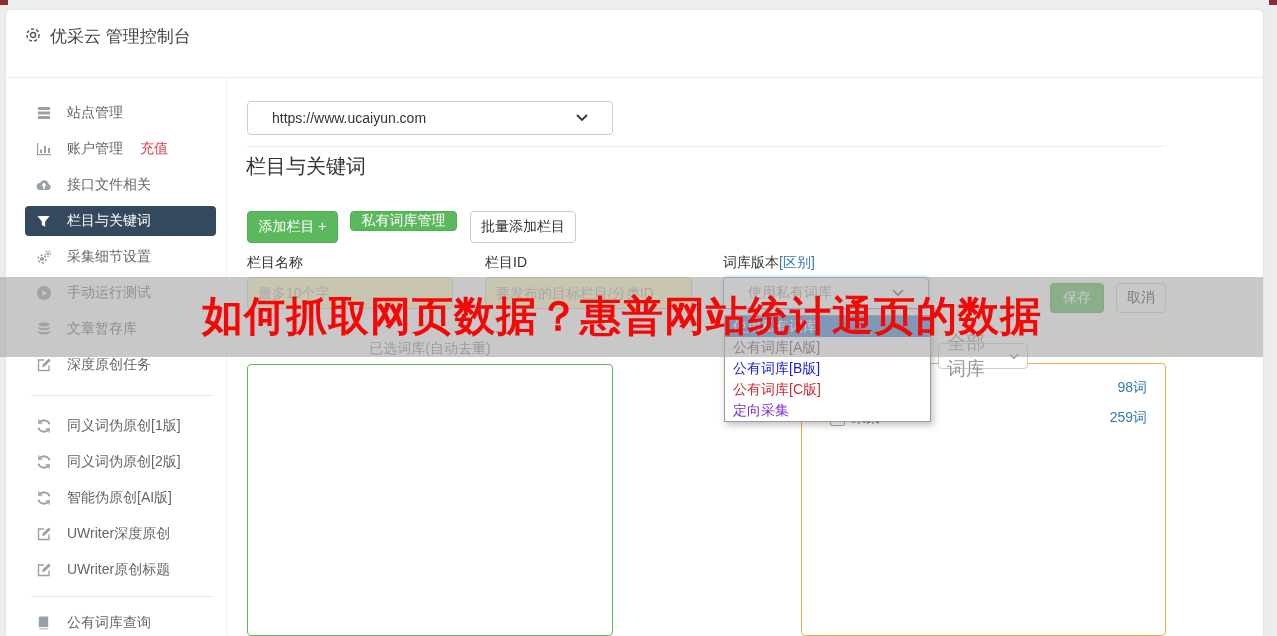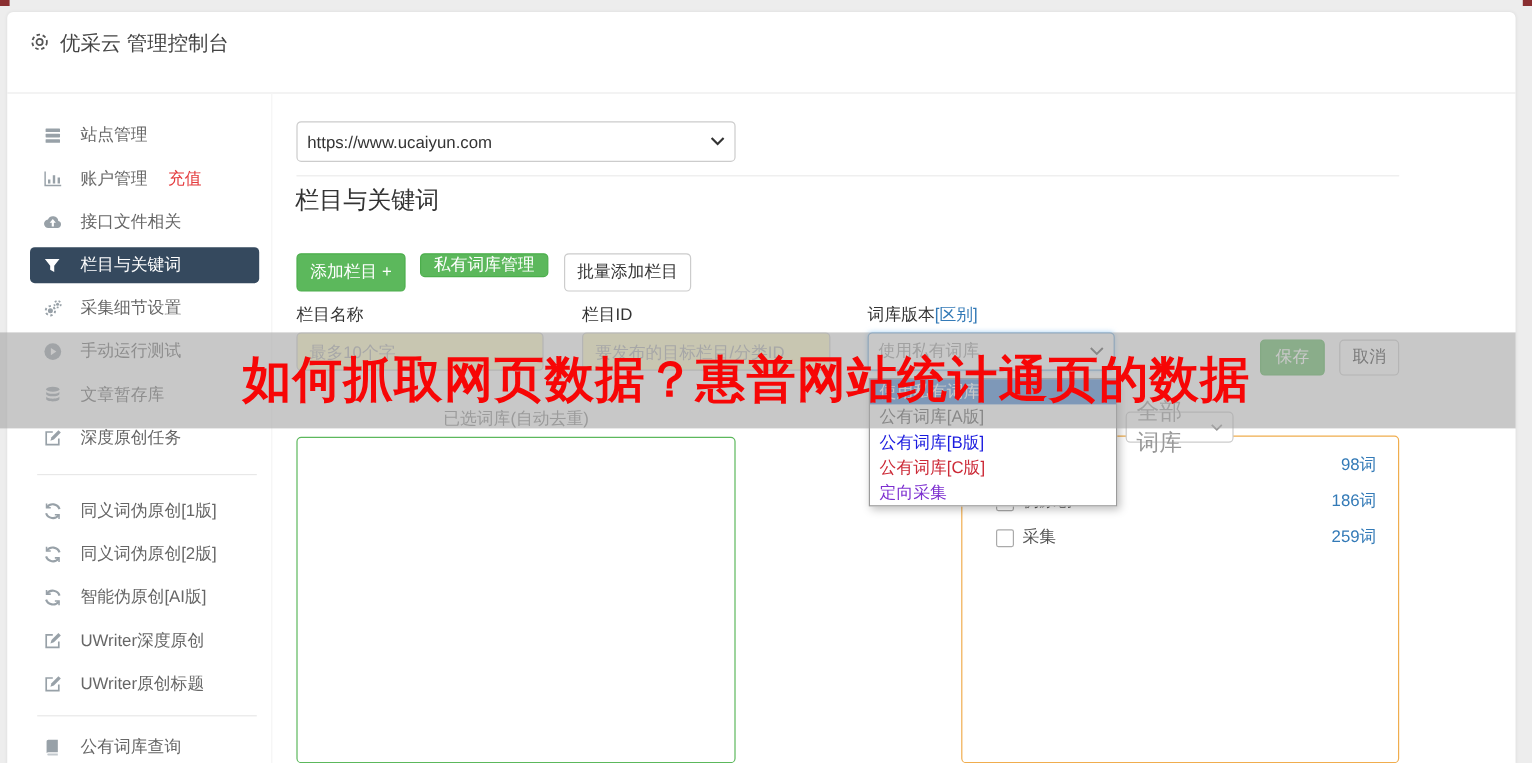--- a/index.html
+++ b/index.html
@@ -18,21 +18,21 @@
   .side-row .ic{width:18px;height:16px;display:flex;align-items:center;flex:none;}
   .side-row.active{background:#35495e;border-radius:4px;color:#fff;height:30px;margin:3px 10px 3px 19px;padding-left:11px;}
   .side-badge{color:#e4393c;margin-left:4px;}
   .side-divider{height:1px;background:#e8e8e8;margin:12px 12px 12px 25px;}
   .side-divider.small{margin:8px 12px 8px 25px;}
   
   .label{position:absolute;font-size:14px;color:#333;white-space:nowrap;}
   .link{color:#337ab7;cursor:pointer;}
   .input{position:absolute;height:32px;border:1px solid #ccc;border-radius:4px;padding:0 10px;font-size:14px;color:#333;box-sizing:border-box;background:#fef9c3;outline:none;}
   .input::placeholder{color:#a9a9a9;}
-  .selectbox{position:absolute;box-sizing:border-box;height:32px;border:1px solid #ccc;border-radius:4px;background:#fff;display:flex;align-items:center;justify-content:space-between;padding:0 8px;font-size:14px;color:#333;cursor:pointer;}
+  .selectbox{position:absolute;box-sizing:border-box;height:32px;border:1px solid #ccc;border-radius:4px;background:#fff;display:flex;align-items:center;justify-content:space-between;padding:0 24px;font-size:14px;color:#333;cursor:pointer;}
   .selectbox .chev{display:flex;flex:none;margin-left:6px;}
   #thesaurus-select{border-color:#6ea8dc;color:#999;box-shadow:0 0 4px rgba(102,175,233,.55);}
   #filter-select{height:26px;font-size:19px;color:#999;padding:0 8px;}
   .btn{position:absolute;border-radius:4px;font-size:14px;display:flex;align-items:center;justify-content:center;box-sizing:border-box;cursor:pointer;white-space:nowrap;}
   .btn.green{background:#5cb85c;color:#fff;border:1px solid #4cae4c;}
   .btn.plain{background:#fff;border:1px solid #ccc;color:#333;}
   #main-divider{left:247px;top:146px;width:919px;height:1px;background:#ececec;position:absolute;}
   #section-title{left:246px;top:153px;font-size:20px;color:#333;position:absolute;}
   #selected-words-label{left:247px;top:340px;width:366px;text-align:center;font-size:14px;color:#888;position:absolute;}
   #green-box{left:247px;top:364px;width:366px;height:272px;border:1px solid #5cb85c;border-radius:4px;background:#fff;position:absolute;box-sizing:border-box;}
@@ -247,25 +247,20 @@
   <div id="green-box"></div>
 
   <div id="wordlist-panel">
       <div class="panel-row">
         <span class="cb"></span>
         <span class="lbl"></span>
         <span class="cnt">98词</span>
       </div>
       <div class="panel-row">
         <span class="cb"></span>
-        <span class="lbl">伪原创</span>
-        <span class="cnt">186词</span>
-      </div>
-      <div class="panel-row">
-        <span class="cb"></span>
         <span class="lbl">采集</span>
         <span class="cnt">259词</span>
       </div>
     </div>
   <div class="selectbox" id="filter-select" style="left:938px;top:343px;width:90px;">
     <span>全部词库</span>
     <span class="chev">
       <svg width="10" height="7" viewBox="0 0 12 8">
           <path d="M1 1l5 5 5-5" stroke="#999" stroke-width="1.8" fill="none"></path>
         </svg>

